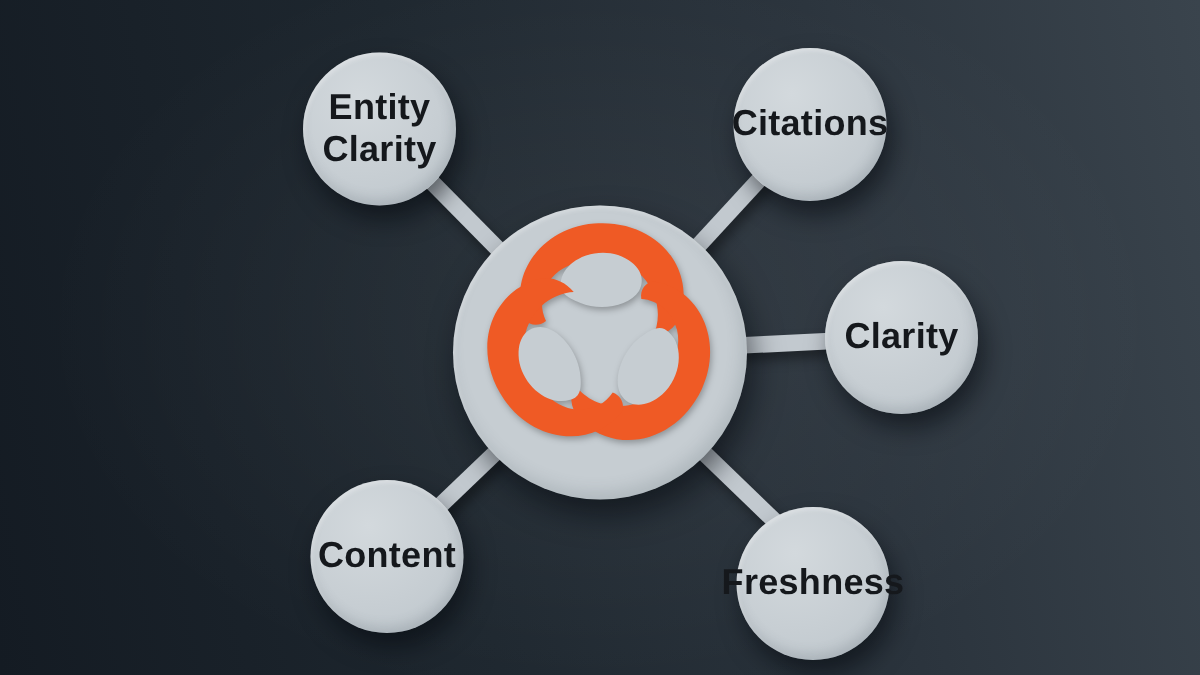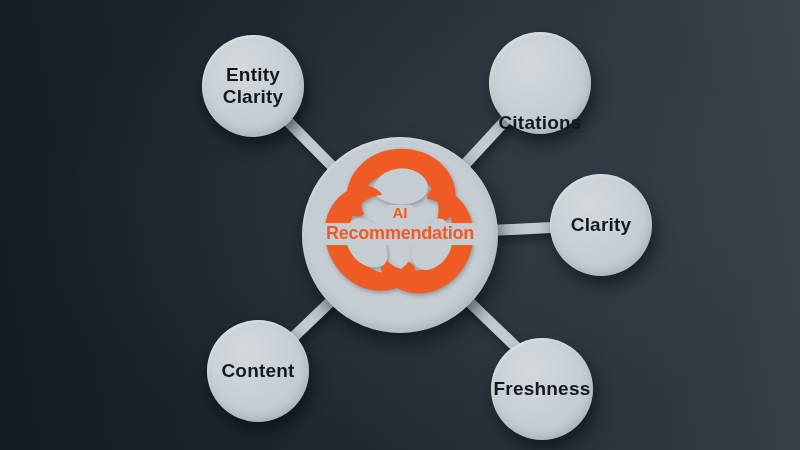--- a/index.html
+++ b/index.html
@@ -16,25 +16,25 @@
     filter:drop-shadow(3px 5px 4px rgba(0,0,0,0.38));
   }
   .node{
     position:absolute;border-radius:50%;
     display:flex;align-items:center;justify-content:center;text-align:center;
     background:radial-gradient(circle at 38% 30%, #d3d9dd 0%, #c7ced3 55%, #bcc5cb 100%);
     box-shadow:4px 9px 16px rgba(3,8,13,0.55), inset 1px 2px 3px rgba(255,255,255,0.35), inset -2px -4px 8px rgba(80,92,102,0.20);
   }
   .sat{width:102px;height:102px;}
   .sat .label{
-    font-size:19px;font-weight:700;color:#15181c;line-height:1.18;letter-spacing:0.2px;
+    font-size:24px;font-weight:700;color:#15181c;line-height:1.18;letter-spacing:0.2px;
   }
   #n-entity-clarity{left:202px;top:35px;}
   #n-entity-clarity .label{max-width:82px;display:inline-block;}
-  #n-citations{left:489px;top:32px;align-items:flex-end;}
+  #n-citations{left:489px;top:32px;}
   #n-reviews{left:550px;top:174px;}
   #n-content{left:207px;top:320px;}
   #n-freshness{left:491px;top:338px;}
 
   .center-node{left:302px;top:137px;width:196px;height:196px;background:#c6cdd2;
     box-shadow:4px 10px 20px rgba(3,8,13,0.55), inset 1px 2px 3px rgba(255,255,255,0.30), inset -3px -5px 10px rgba(80,92,102,0.18);}
   .logo{
     position:absolute;left:13px;top:3px;width:170px;height:170px;
     filter:drop-shadow(1px 2px 2px rgba(0,0,0,0.28));
   }
@@ -71,24 +71,20 @@
       <defs>
         <g id="petal">
           <path class="orange" d="M -50,-12 C -62,-40 -40,-73 -4,-76 C 33,-79 61,-52 55,-19 C 53,-9 46,-2 35,0 C 41,-12 40,-28 28,-41 C 12,-55 -16,-55 -30,-42 C -39,-33 -41,-21 -36,-11 C -41,-7 -47,-8 -50,-12 Z"></path>
           <path class="gray" d="M -26,-38 C -23,-52 -4,-60 12,-55 C 26,-50 31,-40 26,-31 C 19,-20 -1,-18 -13,-23 C -23,-27 -28,-31 -26,-38 Z"></path>
         </g>
       </defs>
       <use href="#petal"></use>
       <use href="#petal" transform="rotate(120)"></use>
       <use href="#petal" transform="rotate(240)"></use>
     </svg>
-    <div class="center-text">
-      <span class="ai-line">AI</span>
-      <span class="rec-line">Recommendation</span>
-    </div>
   </div>
 
   <div class="node sat" id="n-entity-clarity">
     <span class="label">Entity Clarity</span>
   </div>
 
   <div class="node sat" id="n-citations">
     <span class="label">Citations</span>
   </div>
 

